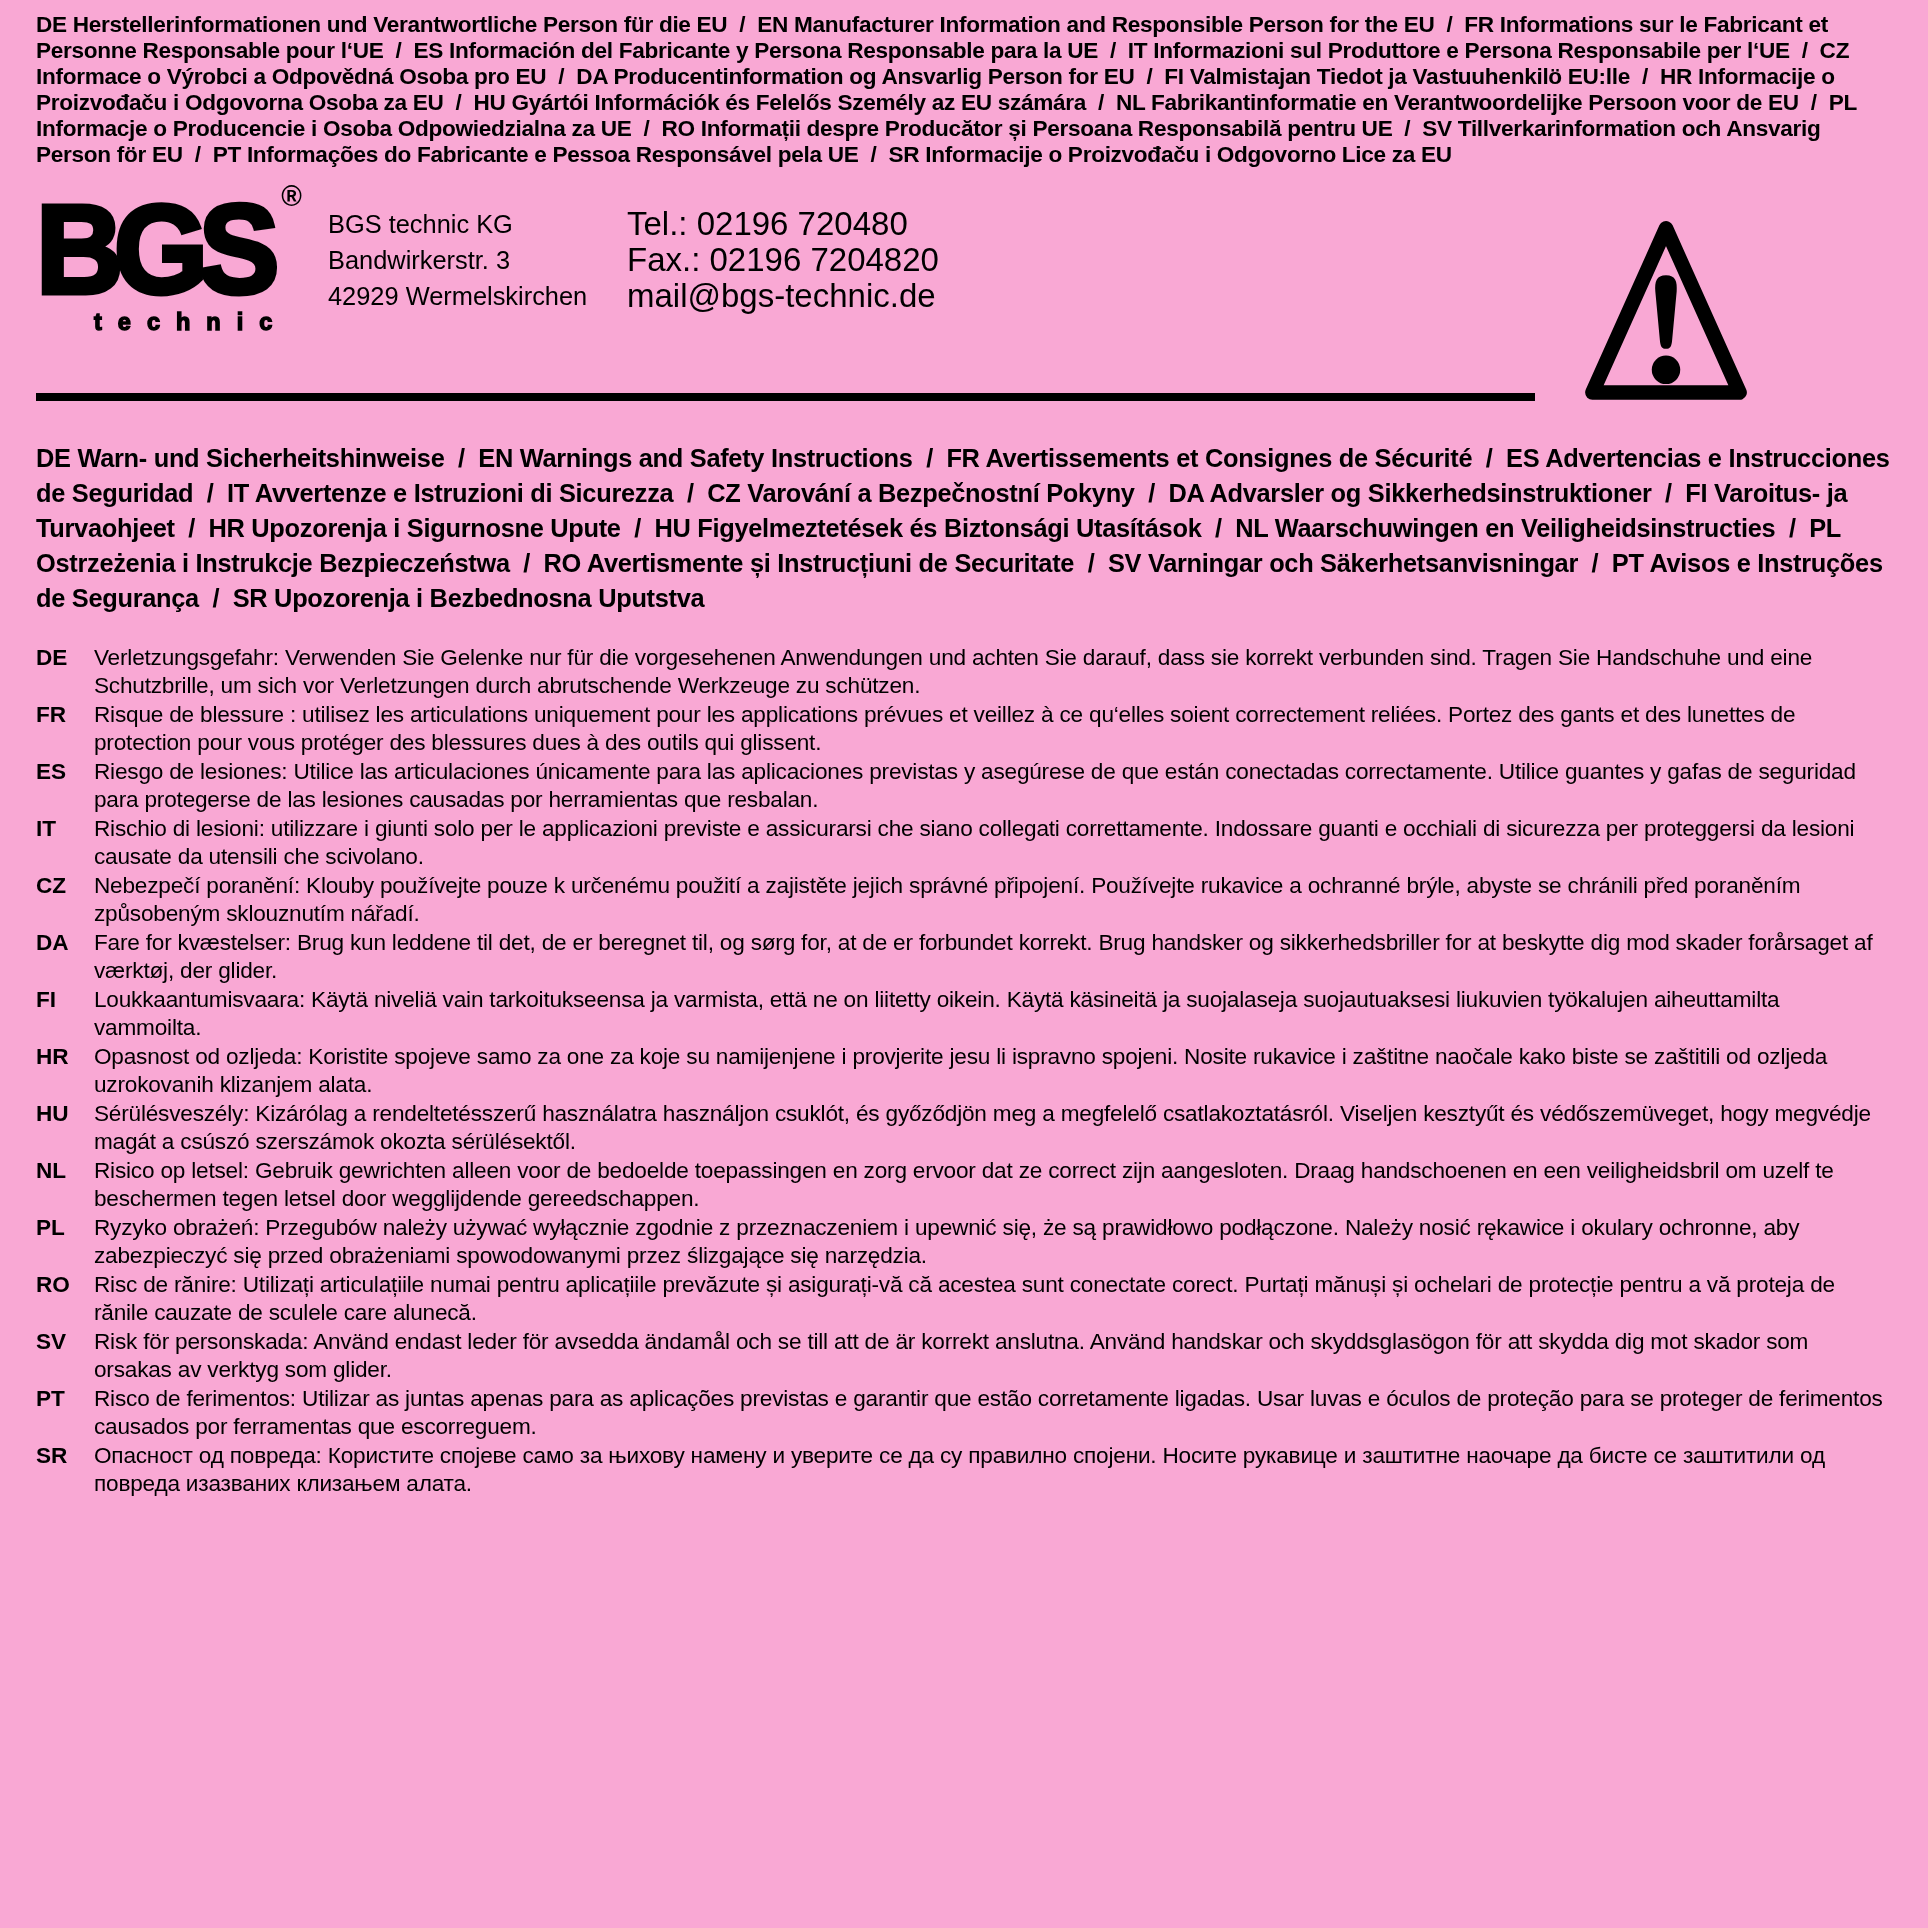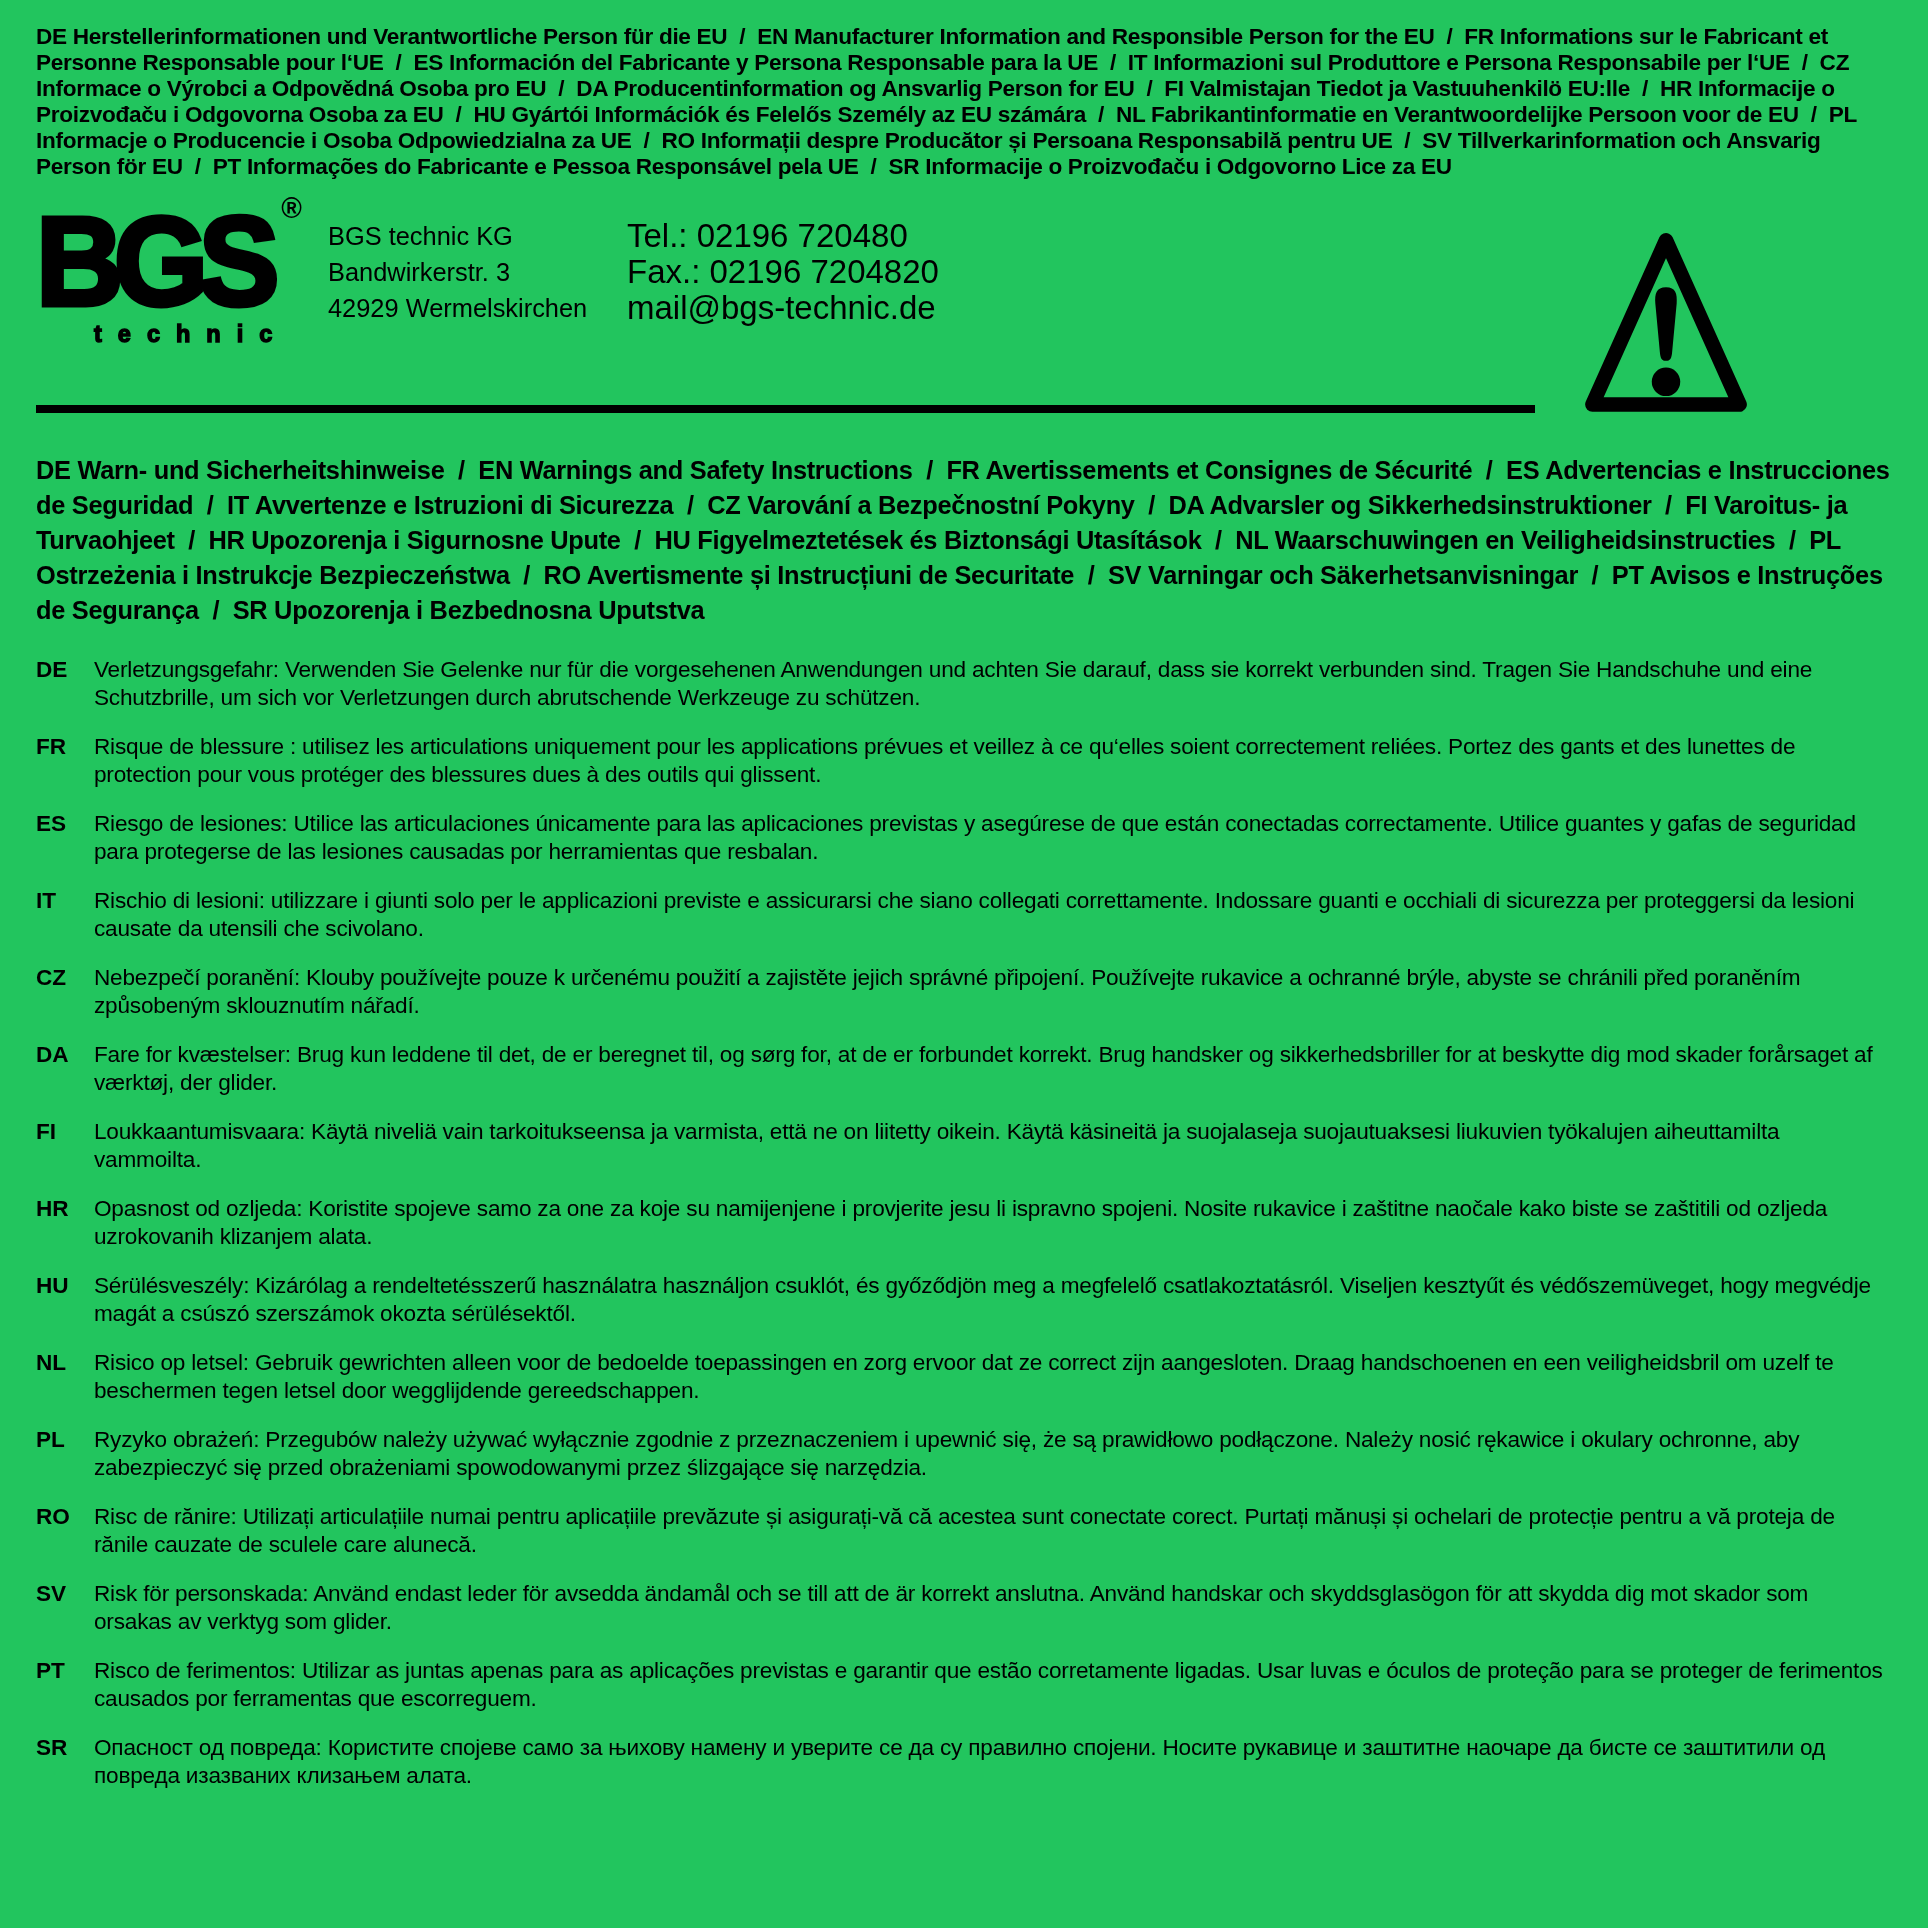--- a/index.html
+++ b/index.html
@@ -1,24 +1,24 @@
 <!DOCTYPE html>
 <html style="font-size:15px"><head>
 <meta charset="utf-8">
 <style>
   * { margin: 0; padding: 0; box-sizing: border-box; }
   html, body { background: #ffffff; }
   .page {
     position: relative;
     width: 1928px;
     height: 1928px;
-    background: #22c55e;
+    background: #f9a8d4;
     color: #000000;
     font-family: "Liberation Sans", sans-serif;
-    padding: 24px 36px 0 36px;
+    padding: 12px 36px 0 36px;
     overflow: hidden;
   }
   .header-para {
     font-size: 22.6px;
     line-height: 26px;
     font-weight: bold;
     letter-spacing: -0.3px;
     white-space: pre-wrap;
   }
   .company-row {
@@ -83,21 +83,21 @@
     font-size: 25.4px;
     line-height: 35px;
     font-weight: bold;
     letter-spacing: -0.3px;
     white-space: pre-wrap;
   }
   .warning-list {
     margin-top: 28px;
     display: flex;
     flex-direction: column;
-    gap: 21px;
+    gap: 1px;
   }
   .warning-row {
     display: grid;
     grid-template-columns: 45px 1fr;
     column-gap: 13px;
     font-size: 22.6px;
     line-height: 28px;
   }
   .warning-lang { font-weight: bold; }
   .warning-text { letter-spacing: -0.2px; }

